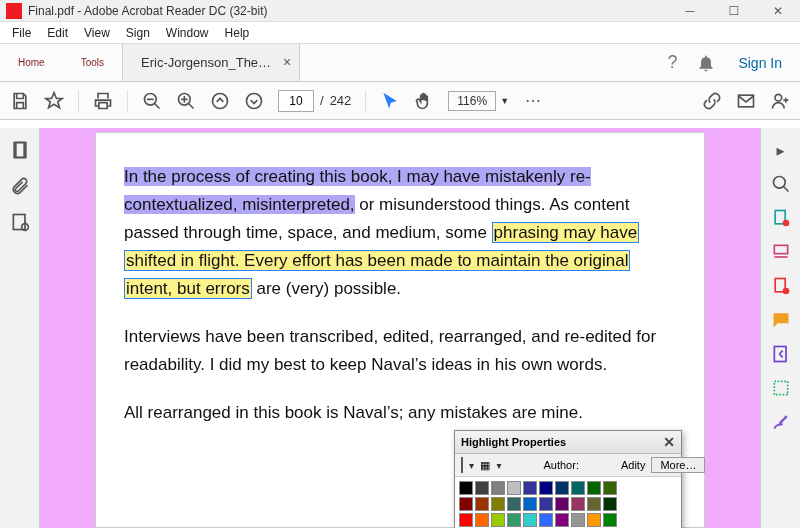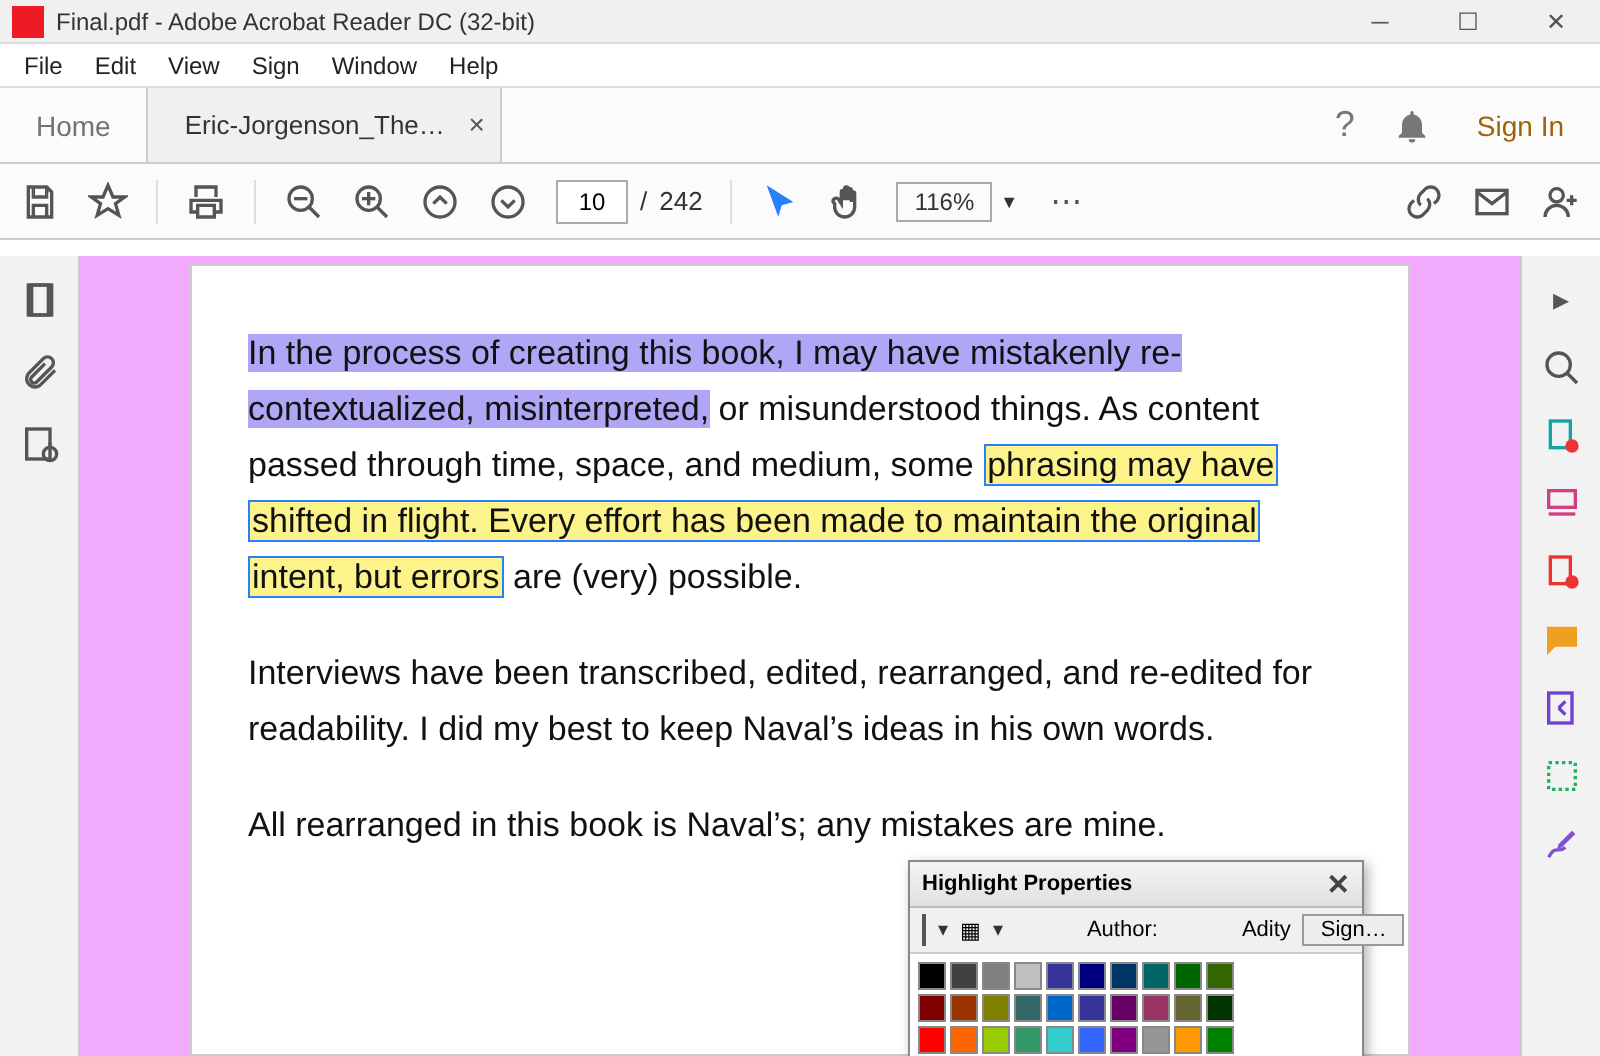--- a/index.html
+++ b/index.html
@@ -5,26 +5,26 @@
   * { box-sizing: border-box; margin: 0; padding: 0; font-family: "Segoe UI", Arial, sans-serif; }
   body { width: 800px; height: 528px; background: #fff; overflow: hidden; position: relative; }
   .titlebar { height: 22px; background: #f0f0f0; display: flex; align-items: center; border-bottom: 1px solid #ddd; }
   .titlebar .icon { width: 16px; height: 16px; background: #ed1c24; margin: 0 6px; }
   .titlebar .title { font-size: 12px; color: #333; flex: 1; }
   .winbtns { display: flex; }
   .winbtn { width: 44px; height: 30px; display: flex; align-items: center; justify-content: center; color: #555; font-size: 12px; }
   .menubar { height: 22px; display: flex; padding: 0 4px; align-items: center; background: #fff; border-bottom: 1px solid #ddd; }
   .menubar span { font-size: 12px; padding: 0 8px; color: #222; }
   .toprow { height: 38px; display: flex; align-items: center; border-bottom: 1px solid #ccc; background: #fbfbfb; }
-  .toprow .tab { padding: 0 18px; font-size: 14px; color: #737373; height: 100%; display: flex; align-items: center; }
+  .toprow .tab { padding: 0 18px; font-size: 10px; color: #7f1d1d; height: 100%; display: flex; align-items: center; }
   .toprow .doc-tab { background: #f0f0f0; border-left: 1px solid #ccc; border-right: 1px solid #ccc; font-size: 13px; color: #333; position:relative; padding-right:28px;}
   .doc-tab .x { position:absolute; right:8px; top:10px; font-size:14px; color:#555;}
   .topright { margin-left:auto; display:flex; align-items:center; padding-right:10px; gap:14px;}
   .topright .ico { width:20px; height:20px; color:#777; display:flex; align-items:center; justify-content:center; font-size:18px;}
-  .signin { font-size:14px; color:#a16207; padding:0 8px; }
+  .signin { font-size:14px; color:#0369a1; padding:0 8px; }
   .toolbar { height: 38px; display: flex; align-items: center; border-bottom: 1px solid #ccc; padding: 0 10px; gap: 14px; background: #fbfbfb; }
   .tb-ico { color:#555; width:20px; height:20px; display:flex; align-items:center; justify-content:center; }
   .sep { width:1px; height:22px; background:#ddd; }
   .pagebox { display:flex; align-items:center; gap:6px; font-size:13px; color:#333;}
   .pagebox input { width: 36px; height: 22px; text-align:center; border:1px solid #aaa; font-size:12px; }
   .zoom { display:flex; align-items:center; gap:4px; font-size:13px; color:#333;}
   .zoom .zval { border:1px solid #aaa; padding:2px 8px; font-size:12px;}
   .tb-right { margin-left:auto; display:flex; gap:14px; align-items:center;}
   .content-area { position: absolute; top: 128px; left: 0; right: 0; bottom: 0; display: flex; }
   .leftrail { width: 40px; background: #f2f2f2; border-right: 1px solid #ccc; display:flex; flex-direction:column; align-items:center; padding-top:12px; gap:16px;}
@@ -66,20 +66,21 @@
   <span>File</span>
   <span>Edit</span>
   <span>View</span>
   <span>Sign</span>
   <span>Window</span>
   <span>Help</span>
 </div>
 
 <div class="toprow">
   <div class="tab">Home</div>
+  <div class="tab">Tools</div>
   <div class="tab doc-tab">
     <span>Eric-Jorgenson_The…</span>
     <span class="x">×</span>
   </div>
   <div class="topright">
     <div class="ico">?</div>
     <div class="ico">
         <svg viewBox="0 0 24 24">
           <path fill="currentColor" d="M12 22a2 2 0 0 0 2-2h-4a2 2 0 0 0 2 2zm6-6V11a6 6 0 0 0-5-5.9V4a1 1 0 0 0-2 0v1.1A6 6 0 0 0 6 11v5l-2 2v1h16v-1z"></path>
         </svg>
@@ -211,21 +212,21 @@
         <span>Highlight Properties</span>
         <span class="popup-close">✕</span>
       </div>
       <div class="popup-row">
         <div class="color-swatch"></div>
         <span class="dd">▾</span>
         <span style="font-size:11px;">▦</span>
         <span class="dd">▾</span>
         <span class="author">Author:</span>
         <span class="author">Adity</span>
-        <button class="more-btn">Sign…</button>
+        <button class="more-btn">More…</button>
       </div>
       <div class="palette" id="palette">
           <div class="prow">
             <div class="pc" style="background: rgb(0, 0, 0);"></div>
             <div class="pc" style="background: rgb(64, 64, 64);"></div>
             <div class="pc" style="background: rgb(128, 128, 128);"></div>
             <div class="pc" style="background: rgb(191, 191, 191);"></div>
             <div class="pc" style="background: rgb(51, 51, 153);"></div>
             <div class="pc" style="background: rgb(0, 0, 128);"></div>
             <div class="pc" style="background: rgb(0, 51, 102);"></div>

